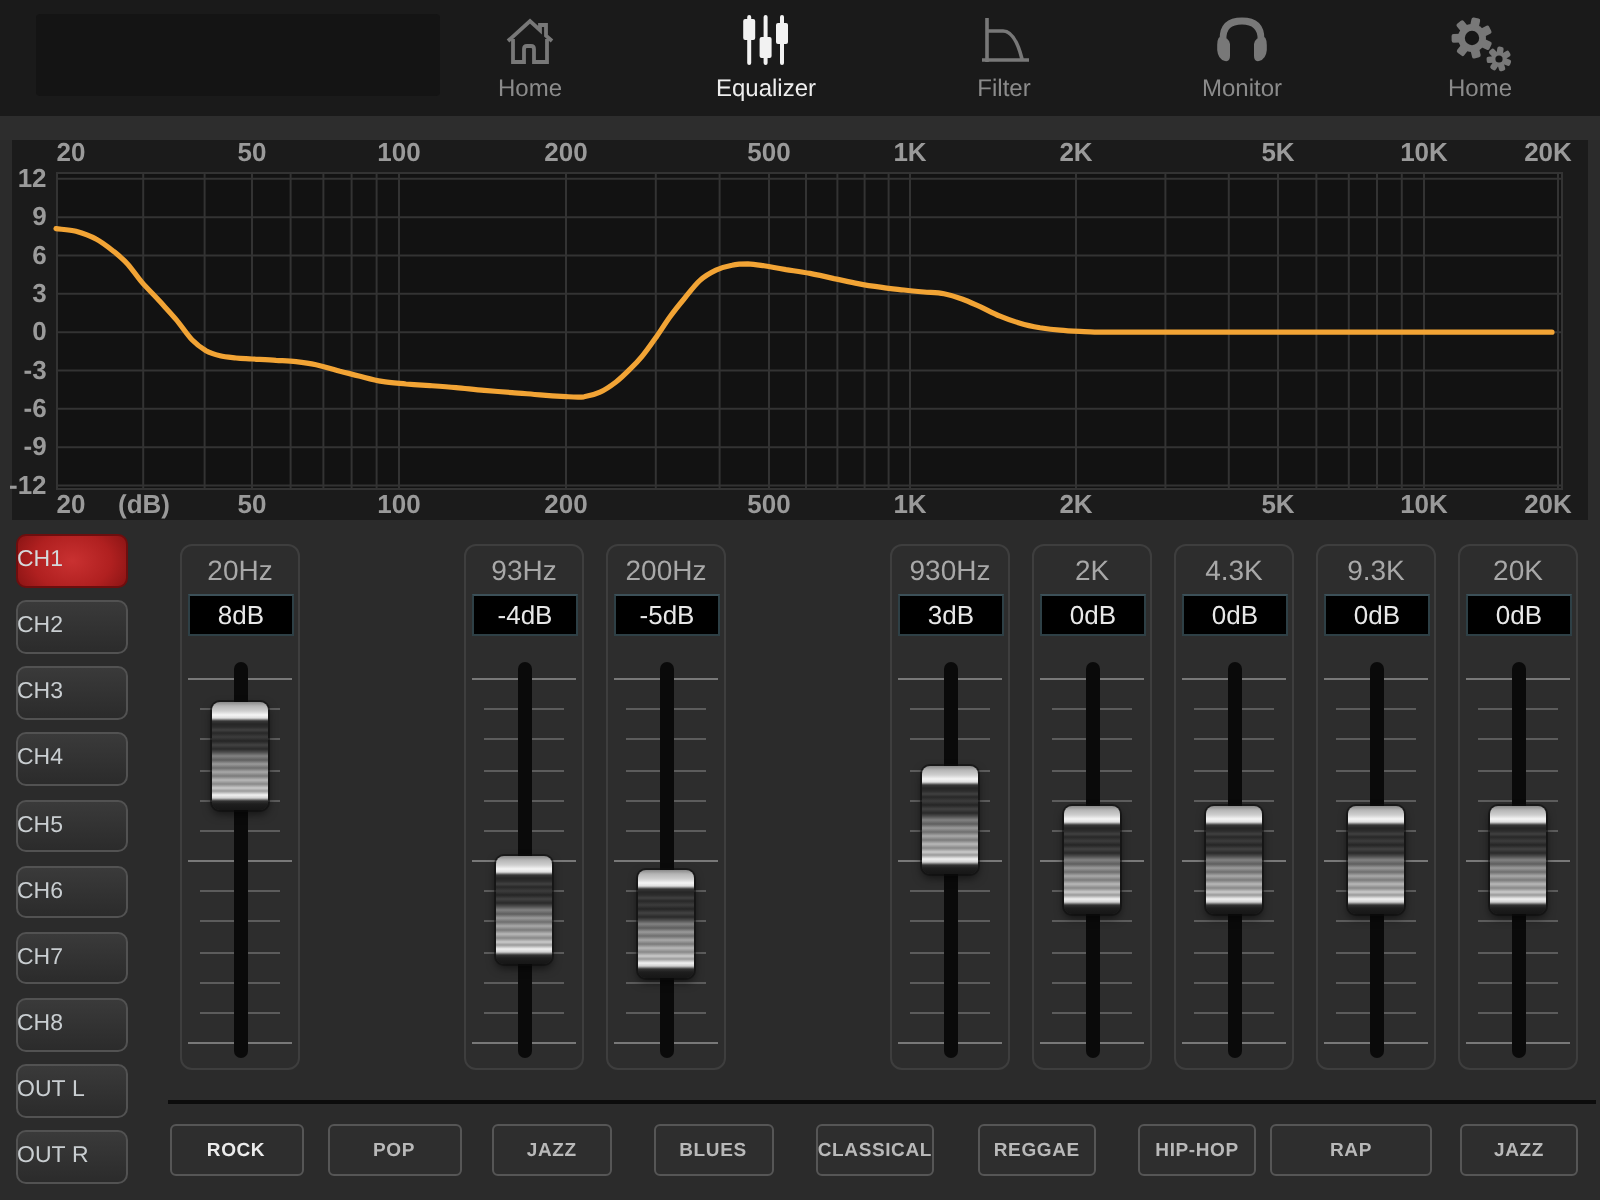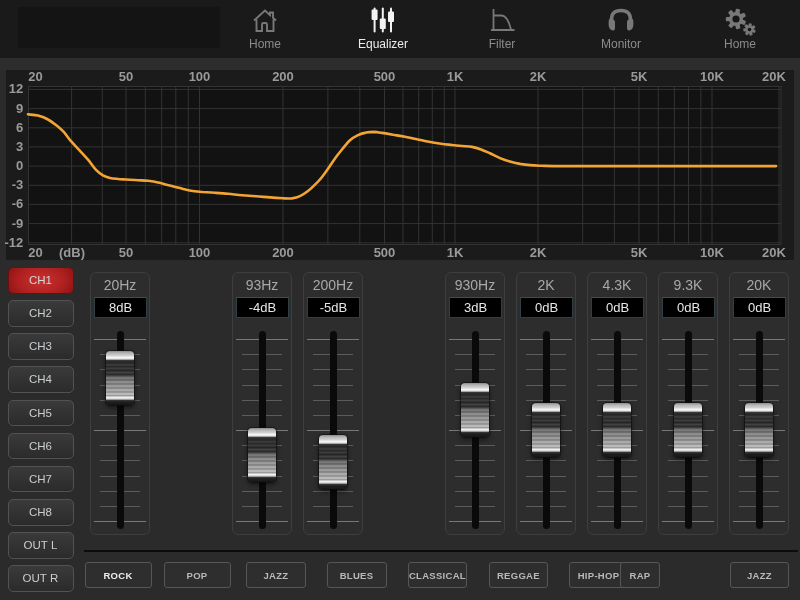--- a/index.html
+++ b/index.html
@@ -6,21 +6,21 @@
 #navbar { position:absolute; left:0; top:0; width:800px; height:58px; background:#1a1a1a; }
 #midstrip { position:absolute; left:0; top:58px; width:800px; height:12px; background:#2d2d2d; }
 #gpanel { position:absolute; left:6px; top:70px; width:788px; height:190px; background:#1b1b1b; }
 #logo { position:absolute; left:18px; top:7px; width:202px; height:41px; background:#141414; border-radius:2px; }
 .fl { fill:#9a9a9a; font-size:13px; font-weight:bold; font-family:"Liberation Sans",sans-serif; text-anchor:middle; }
 .flr { text-anchor:end; }
 .nav { position:absolute; top:7px; width:80px; text-align:center; }
 .nico { height:29px; }
 .nlab { font-size:12px; color:#8b8b8b; margin-top:1px; }
 .nav.act .nlab { color:#ededed; }
-.chbtn { position:absolute; left:7.5px; width:66px; height:26.5px; background:linear-gradient(180deg,#3a3a3a,#2b2b2b); border:1px solid #525252; border-radius:5px; color:#c9ced1; font-size:11.5px; text-align:center; line-height:25px; }
+.chbtn { position:absolute; left:7.5px; width:56px; height:26.5px; background:linear-gradient(180deg,#3a3a3a,#2b2b2b); border:1px solid #525252; border-radius:5px; color:#c9ced1; font-size:11.5px; line-height:25px; }
 .chbtn.on { background:radial-gradient(ellipse 72% 115% at 50% 50%, #c93131 0%, #b02020 50%, #7a0f0f 96%); border:1px solid #6d0e0e; color:#d4d9db; }
 .col { position:absolute; top:272px; width:60px; height:263px; background:#2d2d2d; border:1px solid #3e3e3e; border-radius:6px; }
 .flab { position:absolute; top:3.5px; width:100%; text-align:center; font-size:14px; color:#a8a8a8; }
 .vbox { position:absolute; top:24px; left:3px; width:53px; height:21px; background:#000; border:1px solid #2e4046; border-top-color:#3c5058; color:#e8e8e8; font-size:13px; text-align:center; line-height:19px; }
 .tk { position:absolute; left:9px; width:40px; height:1px; background:#5c5c5c; }
 .tk.b { left:3px; width:52px; background:#787878; }
 .track { position:absolute; left:25.5px; top:58px; width:7px; height:198px; background:#0a0a0a; border-radius:4px; }
 .thumb { position:absolute; left:15px; width:28px; height:54px; border-radius:4px; box-shadow:0 0 0 1px rgba(12,12,12,.55), 0 2px 5px rgba(0,0,0,.6);
   background:linear-gradient(180deg,#8a8a8a 0px,#b5b5b5 2px,#cfcfcf 4.5px,#f5f5f5 6.5px,#dedede 8px,#383838 9.5px,#262626 11px,#2c2c2c 12.5px,#404040 14px,#282828 15.5px,#3c3c3c 17.5px,#252525 19.5px,#424242 21.5px,#2a2a2a 23.5px,#4a4a4a 25px,#828282 27px,#5e5e5e 29px,#9a9a9a 31px,#6e6e6e 33px,#a8a8a8 35px,#7a7a7a 37px,#b8b8b8 39px,#888 41px,#cacaca 43px,#9a9a9a 44.5px,#f0f0f0 46.5px,#d0d0d0 48px,#333 49.5px,#1e1e1e 51px,#161616 54px); }
 #sep { position:absolute; left:84px; top:549.5px; width:714px; height:2px; background:#0c0c0c; }
@@ -324,14 +324,14 @@
 <div class="thumb" style="top:129.5px"></div>
 </div>
 <div id="sep"></div>
 <div class="pbtn sel" style="left:84.5px;width:67px">ROCK</div>
 <div class="pbtn" style="left:163.5px;width:67px">POP</div>
 <div class="pbtn" style="left:245.9px;width:60px">JAZZ</div>
 <div class="pbtn" style="left:326.5px;width:60px">BLUES</div>
 <div class="pbtn" style="left:407.9px;width:59px">CLASSICAL</div>
 <div class="pbtn" style="left:488.9px;width:59px">REGGAE</div>
 <div class="pbtn" style="left:569.0px;width:59px">HIP-HOP</div>
-<div class="pbtn" style="left:620px;width:40px">RAP</div>
+<div class="pbtn" style="left:635px;width:81px">RAP</div>
 <div class="pbtn" style="left:730.0px;width:59px">JAZZ</div>
 </div>
 </body></html>

